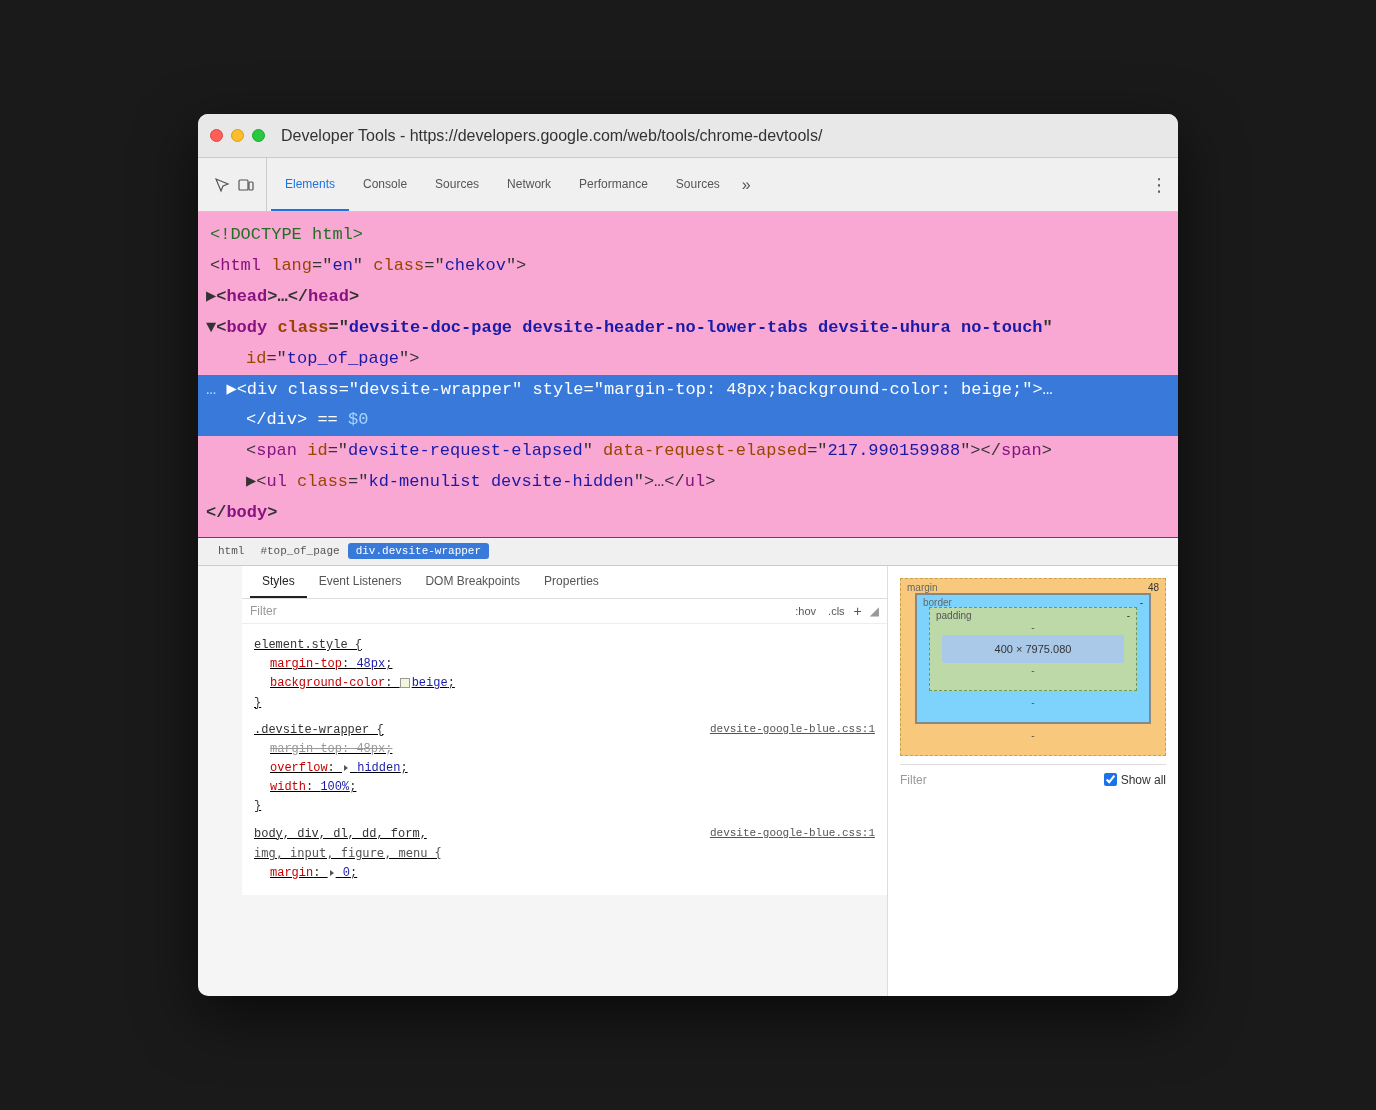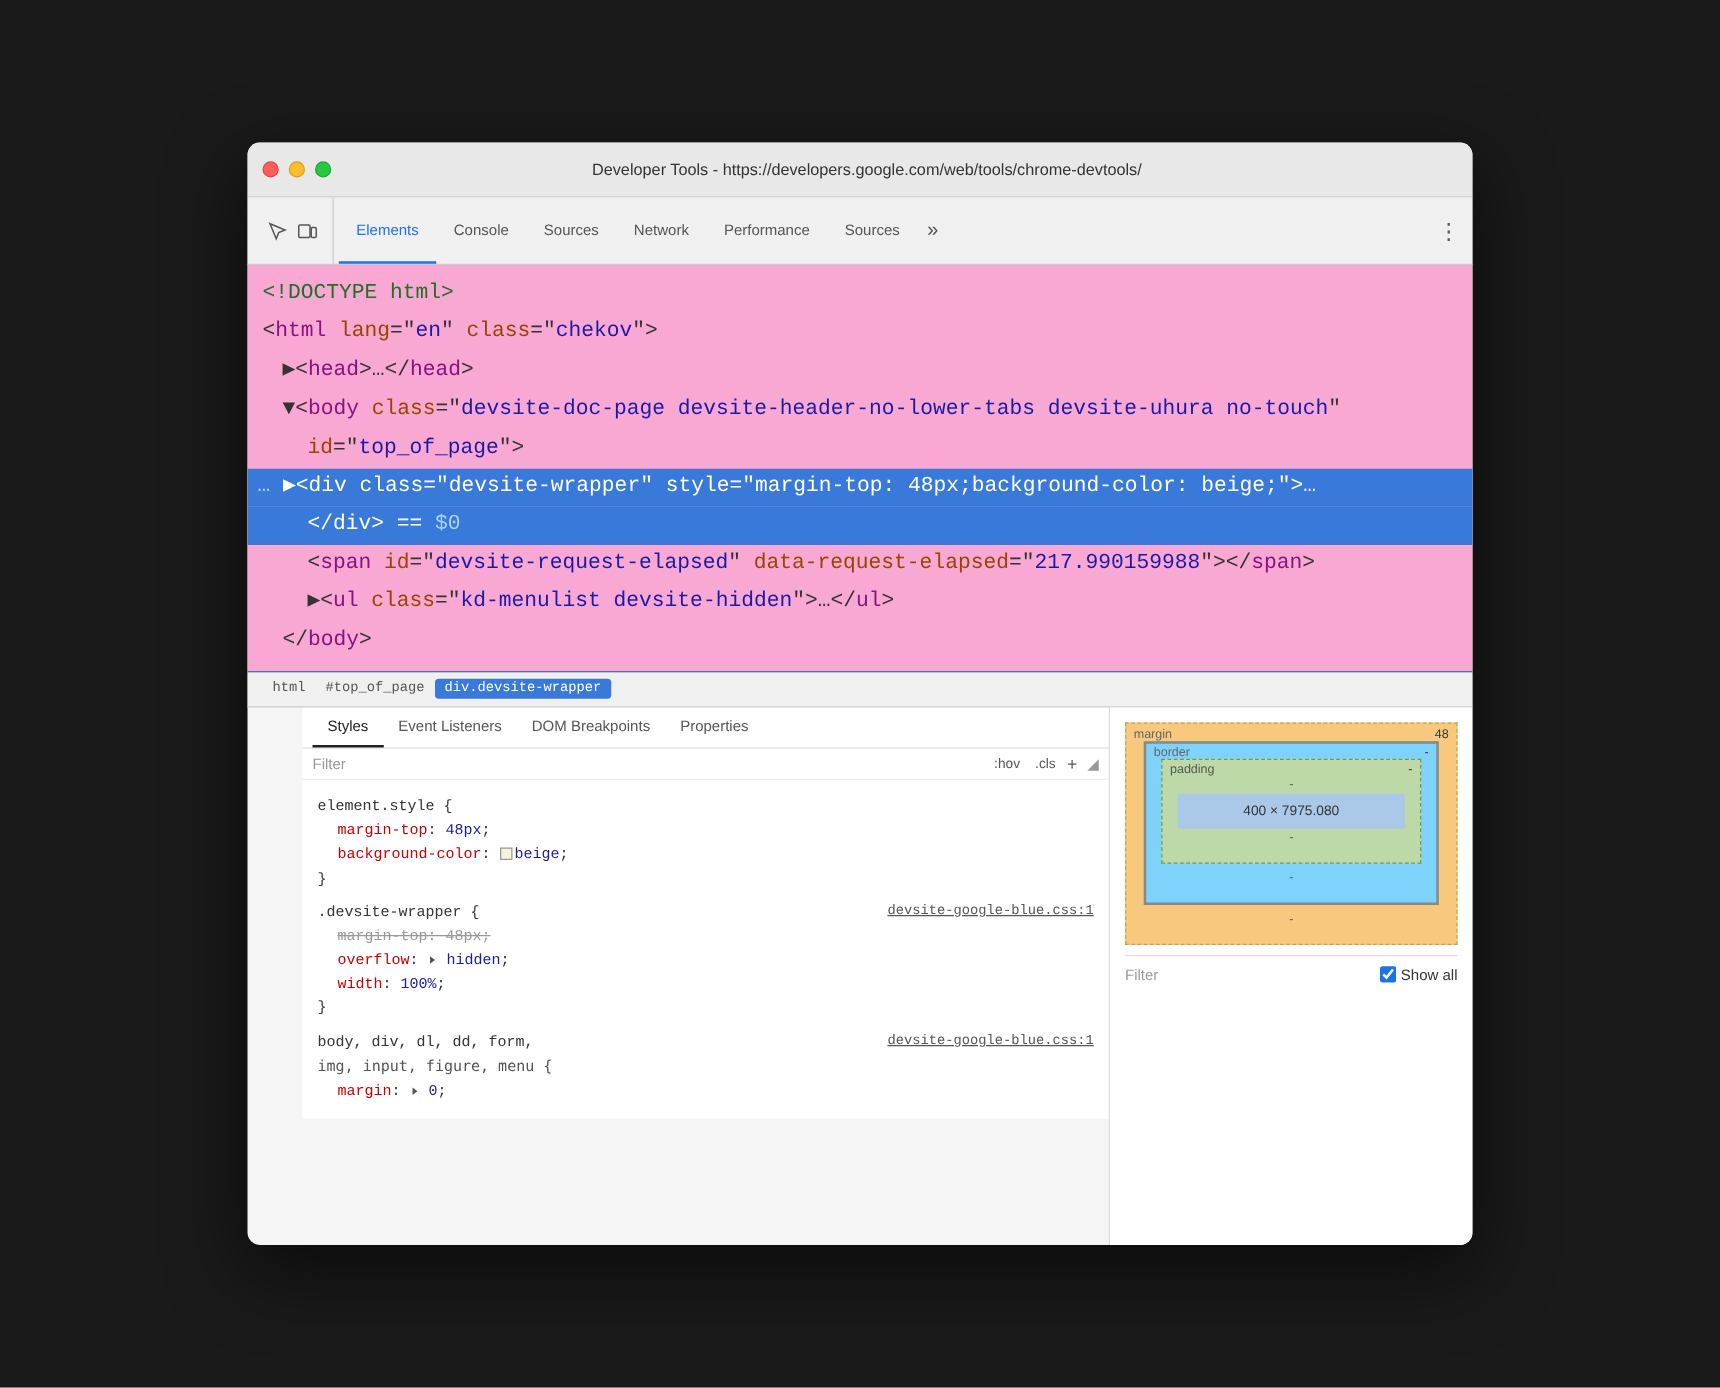--- a/index.html
+++ b/index.html
@@ -34,24 +34,23 @@
     }
     .traffic-light {
       width: 13px;
       height: 13px;
       border-radius: 50%;
     }
     .tl-red { background: #ff5f57; border: 1px solid #e0443e; }
     .tl-yellow { background: #febc2e; border: 1px solid #d4a017; }
     .tl-green { background: #28c840; border: 1px solid #1aab29; }
     .title-text {
-      font-size: 13px;
+      font-size: 16px;
       color: #333;
       flex: 1;
-      text-align: center;
       margin-right: 60px;
     }
     
     .tab-bar {
       background: #f0f0f0;
       border-bottom: 1px solid #ccc;
       display: flex;
       align-items: stretch;
       height: 54px;
       padding-left: 4px;
@@ -119,21 +118,21 @@
     }
     .dom-line.selected {
       background: #3879d9;
       color: #fff;
     }
     .tag-name { color: #881280; }
     .attr-name { color: #994500; }
     .attr-value { color: #1a1aa6; }
     .comment { color: #236e25; }
     .punctuation { color: #333; }
-    .indent-1 { padding-left: 28px; }
+    .indent-1 { padding-left: 8px; font-weight: bold; }
     .indent-3 { padding-left: 48px; }
     
     .breadcrumb-bar {
       background: #f0f0f0;
       border-bottom: 1px solid #ccc;
       padding: 0 12px;
       height: 28px;
       display: flex;
       align-items: center;
       font-family: 'Courier New', monospace;
@@ -218,20 +217,21 @@
     
     .css-rules {
       background: #fff;
       padding: 8px 0;
       font-family: 'Courier New', monospace;
       font-size: 12px;
     }
     .css-rule {
       padding: 4px 12px;
       line-height: 1.6;
+      text-decoration: underline;
     }
     .css-selector { color: #333; font-weight: 500; }
     .css-prop { color: #c80000; }
     .css-prop.strikethrough { text-decoration: line-through; color: #999; }
     .css-value { color: #1a1aa6; }
     .css-file-link {
       color: #555;
       text-decoration: underline;
       float: right;
       font-size: 11px;

